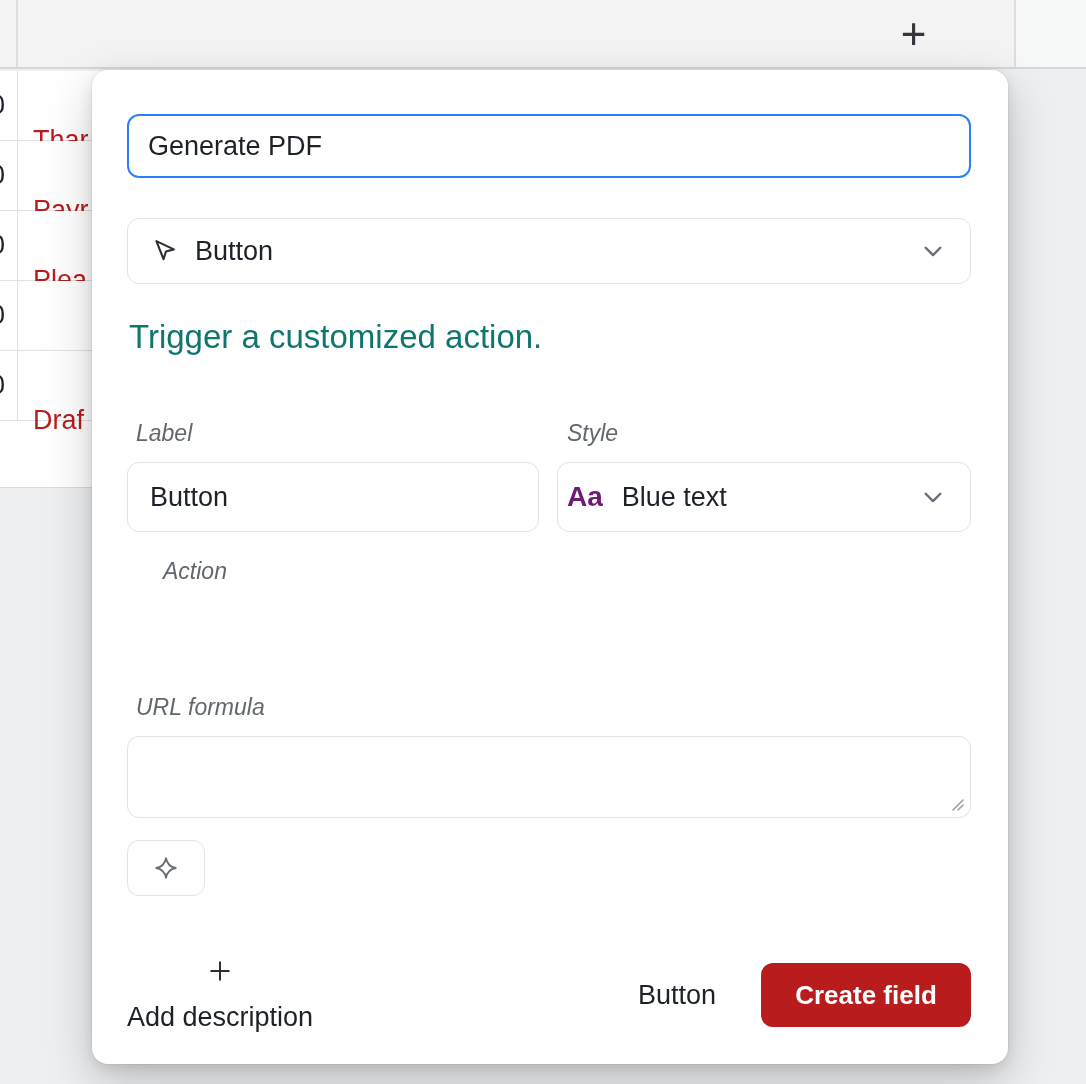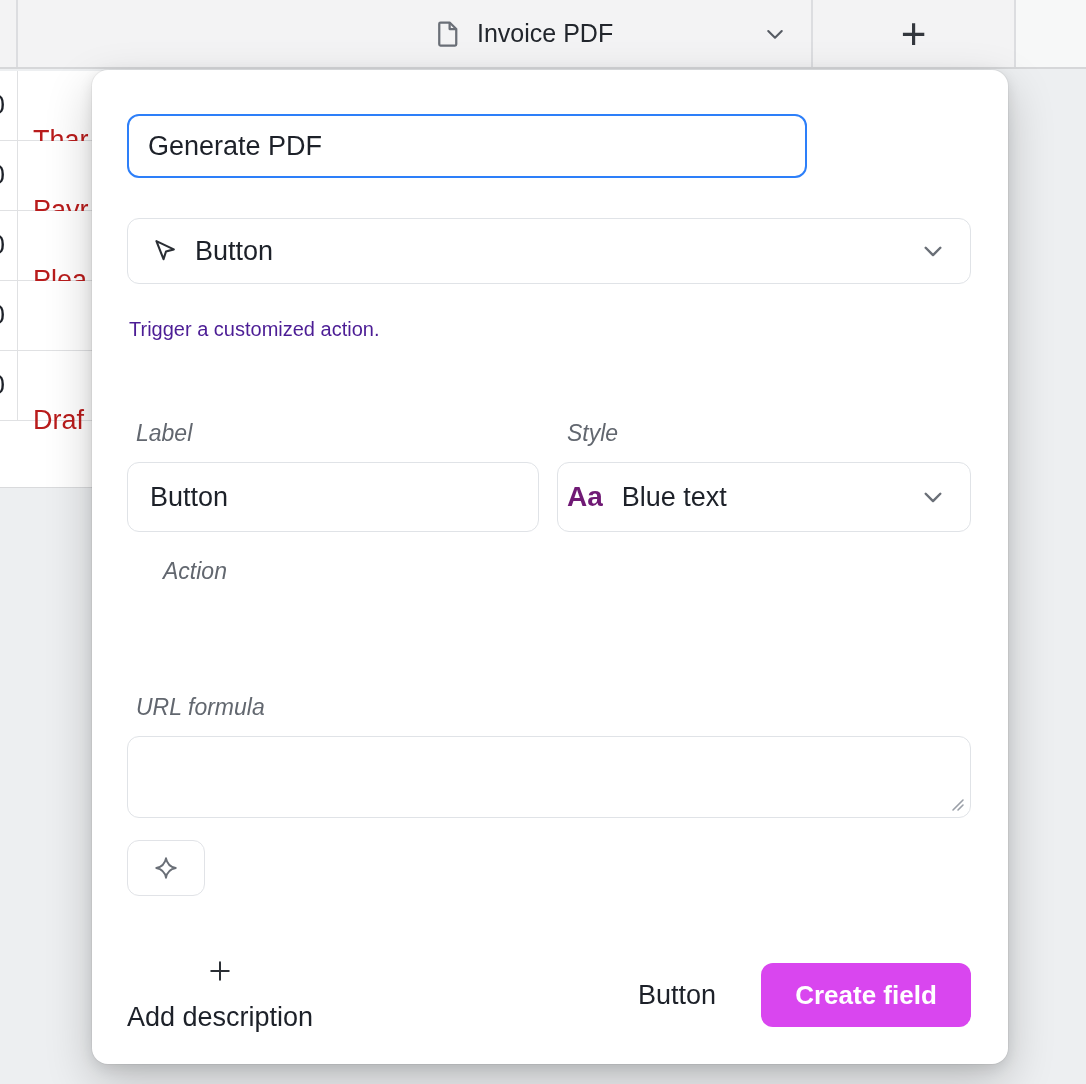--- a/index.html
+++ b/index.html
@@ -32,33 +32,33 @@
     overflow:hidden; position:relative; flex:none; }
   .row-frag span { position:absolute; left:-10px; top:0; line-height:69px; font-size:27px; color:#1d2129; }
   .row-text { padding-left:15px; line-height:69px; font-size:27px; color:#b91c1c; white-space:nowrap;margin-top:35px; }
   .row-empty { width:420px; height:67px; background:#fff; border-bottom:1px solid #d9dadc; }
 
   
   .dialog { position:absolute; left:92px; top:70px; width:916px; height:994px;
     background:#fff; border-radius:16px;
     box-shadow:0 0 0 1px rgba(0,0,0,0.04), 0 4px 14px rgba(0,0,0,0.10), 0 18px 48px rgba(0,0,0,0.20); }
 
-  .name-input { position:absolute; left:35px; top:44px; width:680px; height:64px;
+  .name-input { position:absolute; left:35px; top:44px; width:844px; height:64px;
     border:2.5px solid #2d7ff9; border-radius:12px; padding:0 19px;
     font-family:inherit; font-size:27px; color:#1d2129; outline:none; background:#fff; }
 
   .select { position:absolute; background:#fff; border:1px solid #e0e3e7;
     border-radius:12px; display:flex; align-items:center; cursor:pointer; }
   .select .sel-chevron { position:absolute; right:24px; top:50%; transform:translateY(-50%); color:#6a6f77; }
   .sel-label { font-size:27px; color:#1d2129; white-space:nowrap; }
 
   .type-select { left:35px; top:148px; width:844px; height:66px; }
   .type-select .cursor-ic { margin-left:22px; margin-right:17px; color:#2a2e34; }
 
-  .type-desc { position:absolute; left:37px; top:248px; font-size:20px; color:#4c1d95; }
+  .type-desc { position:absolute; left:37px; top:248px; font-size:33px; color:#0f766e; }
 
   .field-label { position:absolute; font-size:23px; color:#62676f;font-style:italic; }
   .lbl-label  { left:44px;  top:350px; }
   .lbl-style  { left:475px; top:350px; }
   .lbl-action { left:44px;  top:488px;margin-left:27px; }
   .lbl-url    { left:44px;  top:624px; }
 
   .label-input { position:absolute; left:35px; top:392px; width:412px; height:70px;
     border:1px solid #e0e3e7; border-radius:12px; padding:0 22px;
     font-family:inherit; font-size:27px; color:#1d2129; outline:none; background:#fff; }
@@ -82,48 +82,34 @@
   .sparkle-ic { color:#6a6f77; }
 
   .dialog-footer { position:absolute; left:35px; top:893px; width:844px; height:64px;
     display:flex; align-items:center; }
   .add-desc-btn { display:flex; align-items:center; gap:17px; background:none; border:none;
     font-family:inherit; font-size:27px; color:#1d2129; cursor:pointer; padding:0;flex-direction:column; }
   .footer-spacer { flex:1; }
   .cancel-btn { background:none; border:none; font-family:inherit; font-size:27px;
     color:#1d2129; cursor:pointer; margin-right:45px; padding:0; }
   .create-btn { width:210px; height:64px; border:none; border-radius:12px;
-    background:#d946ef; color:#fff; font-family:inherit; font-size:26px; font-weight:700;
+    background:#b91c1c; color:#fff; font-family:inherit; font-size:26px; font-weight:700;
     cursor:pointer; }
 
   svg { display:block; }
 </style>
 </head>
 <body>
 
 <div class="stage">
 
   <div class="grid-header">
     <div class="hcell hcell-sliver"></div>
 
 
-    <div class="hcell hcell-invoice">
-      <span>
-        <svg width="30" height="30" viewBox="0 0 24 24" fill="none" stroke="#6a6f77" stroke-width="1.8" stroke-linejoin="round">
-          <path d="M6 2.8h7.3L18.6 8v12.2a1 1 0 0 1-1 1H6a1 1 0 0 1-1-1V3.8a1 1 0 0 1 1-1z"></path>
-          <path d="M13.3 2.8v5.2h5.3"></path>
-        </svg>
-      </span>
-      <span class="hlabel">Invoice PDF</span>
-      <span class="hchevron">
-        <svg width="24" height="24" viewBox="0 0 16 16" fill="none" stroke="currentColor" stroke-width="1.4" stroke-linecap="round" stroke-linejoin="round">
-            <path d="M3.5 6l4.5 4.5L12.5 6"></path>
-          </svg>
-      </span>
-    </div>
 
     <div class="hcell hcell-add">
       <span class="plus-glyph">+</span>
     </div>
 
     <div class="hcell hcell-right"></div>
   </div>
 
   <div class="rows">
     <div class="row">

